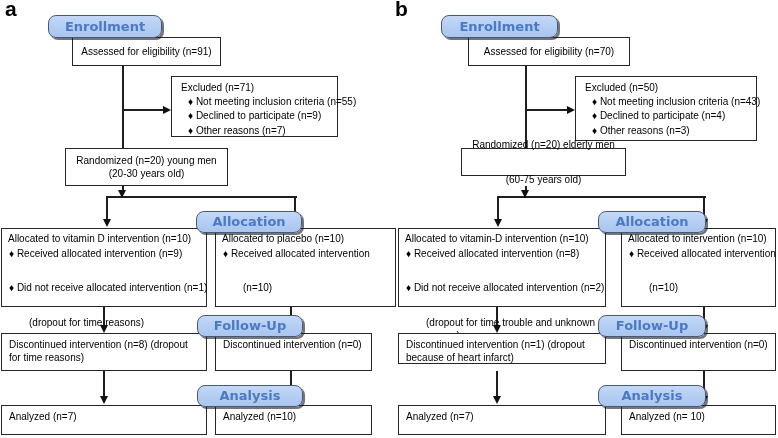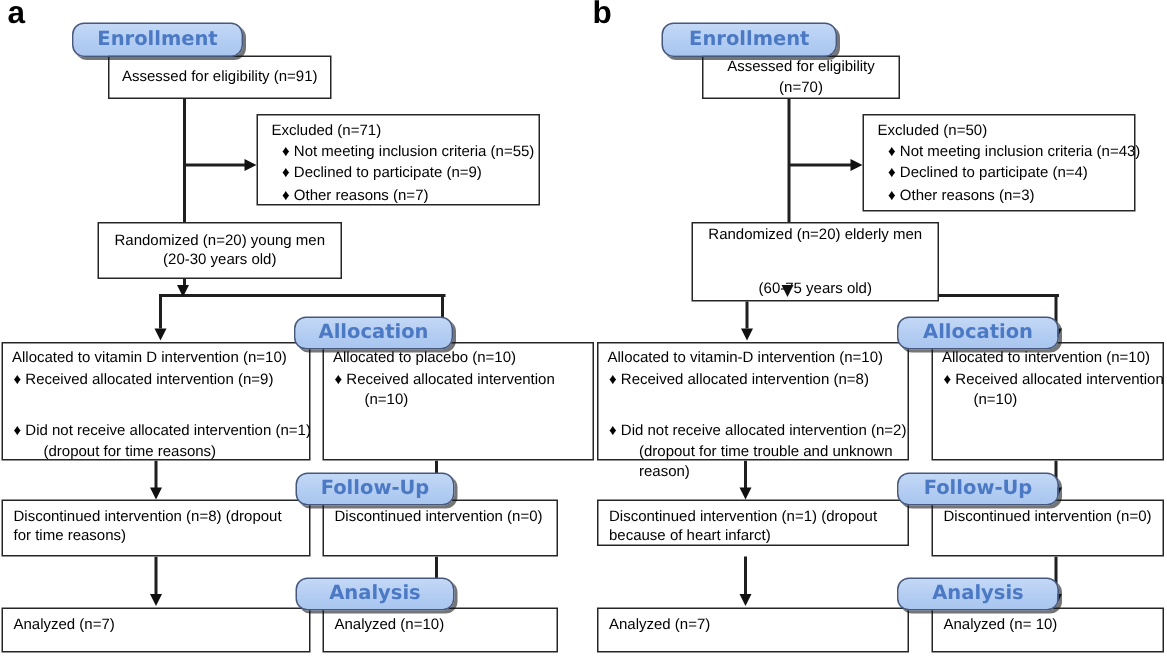--- a/index.html
+++ b/index.html
@@ -11,21 +11,21 @@
     position:absolute;font:bold 21px "Liberation Sans",sans-serif;color:#000;
   }
   .box{
     position:absolute;background:#fff;border:1.5px solid #262626;
     box-sizing:border-box;color:#000;font-size:10px;line-height:1.32;z-index:2;
   }
   .cbox{display:flex;flex-direction:column;justify-content:center;text-align:center;}
   .bt{padding:3px 5px 1px 6px;white-space:nowrap;}
   .bl{padding:1px 4px 0 7px;white-space:nowrap;}
   .sp{margin-top:20px;}
-  .bc{padding:0 4px 0 27px;}
+  .bc{padding:0 4px 0 27px;margin-top:21px;}
   .xt{padding:4px 4px 1px 9px;white-space:nowrap;}
   .xb{padding:0 2px 1px 16px;white-space:nowrap;}
   .single{padding:4px 6px 0 7px;}
   .stage{
     position:absolute;z-index:5;box-sizing:border-box;
     background:linear-gradient(180deg,#c4d8f6 0%,#b3cdf2 55%,#aac6ef 100%);
     border:1.5px solid #46597c;border-radius:8px;
     box-shadow:2px 2px 0 rgba(25,25,25,0.6);
     color:#4b79c4;font:bold 13px/19px "DejaVu Sans","Liberation Sans",sans-serif;
     text-align:center;
@@ -51,21 +51,21 @@
     <div class="stage" style="left:10px;top:15px;width:114px;height:23px;line-height:21px;">Enrollment</div>
 
     <div class="box cbox" style="left:72px;top:37px;width:149px;height:29px;">
       <div>Assessed for eligibility (n=91)</div>
     </div>
 
     <div class="vline" style="left:122px;top:66px;height:82px;"></div>
     <div class="hline" style="left:123px;top:109px;width:41px;"></div>
     <div class="ah-r" style="left:163px;top:106px;"></div>
 
-    <div class="box" style="left:171px;top:76px;width:189px;height:61px;">
+    <div class="box" style="left:171px;top:76px;width:167px;height:61px;">
       <div class="xt">Excluded  (n=71)</div>
       <div class="xb">♦ Not meeting inclusion criteria (n=55)</div>
       <div class="xb">♦ Declined to participate (n=9)</div>
       <div class="xb">♦ Other reasons (n=7)</div>
     </div>
 
     <div class="box cbox" style="left:65px;top:148px;width:163px;height:38px;">
       <div>Randomized (n=20) young men</div>
       <div>(20-30 years old)</div>
     </div>
@@ -120,36 +120,36 @@
     <div class="box" style="left:215px;top:405px;width:157px;height:30px;">
       <div class="single">Analyzed (n=10)</div>
     </div>
   </div>
 
   <div>
     <div class="panel-letter" style="left:395px;top:-3px;">b</div>
 
     <div class="stage" style="left:403px;top:15px;width:117px;height:23px;line-height:21px;">Enrollment</div>
 
-    <div class="box cbox" style="left:468px;top:37px;width:132px;height:29px;">
+    <div class="box cbox" style="left:468px;top:37px;width:162px;height:29px;">
       <div>Assessed for eligibility (n=70)</div>
     </div>
 
     <div class="vline" style="left:525px;top:66px;height:82px;"></div>
     <div class="hline" style="left:526px;top:109px;width:42px;"></div>
     <div class="ah-r" style="left:567px;top:106px;"></div>
 
     <div class="box" style="left:575px;top:76px;width:182px;height:65px;">
       <div class="xt">Excluded  (n=50)</div>
       <div class="xb">♦ Not meeting inclusion criteria (n=43)</div>
       <div class="xb">♦ Declined to participate (n=4)</div>
       <div class="xb">♦ Other reasons (n=3)</div>
     </div>
 
-    <div class="box cbox" style="left:461px;top:148px;width:165px;height:53px;gap:22px;">
+    <div class="box cbox" style="left:461px;top:148px;width:165px;height:28px;gap:22px;">
       <div>Randomized (n=20) elderly men</div>
       <div>(60-75 years old)</div>
     </div>
 
     <div class="vline" style="left:525px;top:186px;height:6px;"></div>
     <div class="ah-d" style="left:521px;top:190px;"></div>
     <div class="hline" style="left:497px;top:196px;width:209px;"></div>
     <div class="vline" style="left:497px;top:198px;height:21px;"></div>
     <div class="vline" style="left:703px;top:198px;height:21px;"></div>
     <div class="ah-d" style="left:493.5px;top:219px;"></div>

